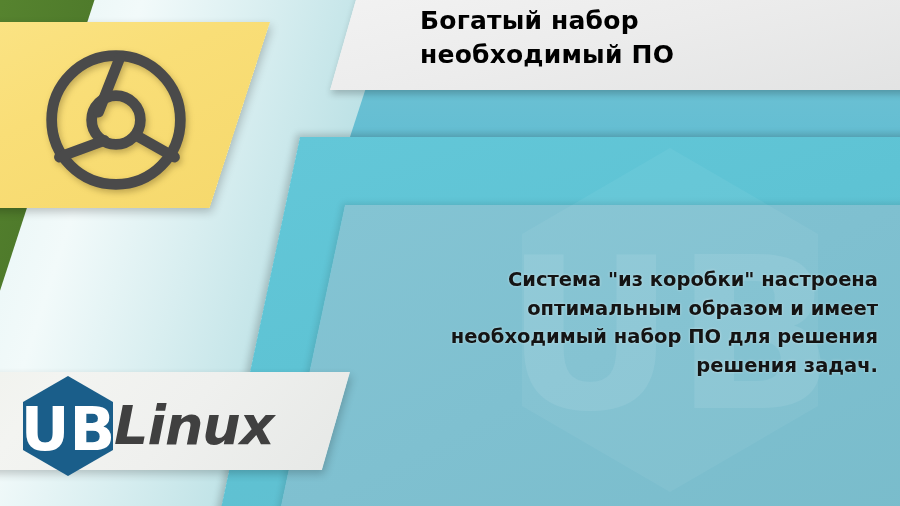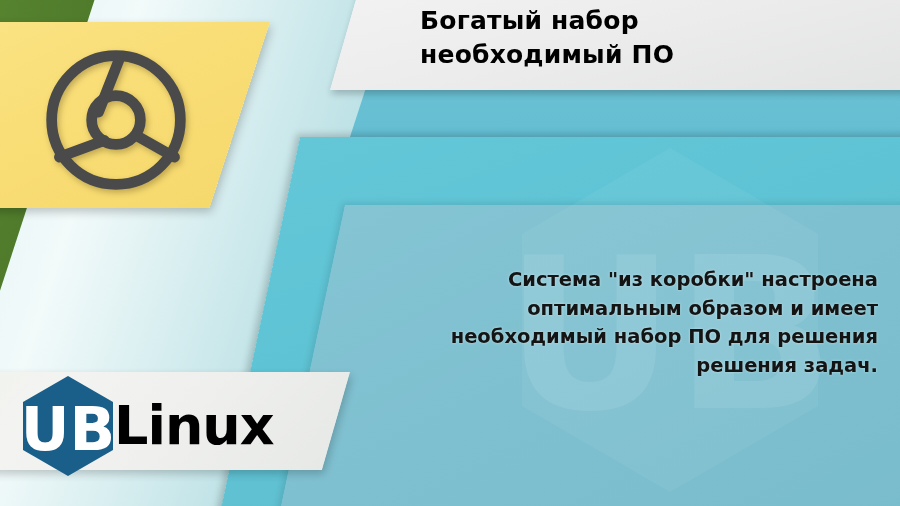--- a/index.html
+++ b/index.html
@@ -111,24 +111,25 @@
   }
   .logo-wrap{
     position:absolute;
     left:20px;top:374px;
     display:flex;align-items:center;gap:2px;
   }
   .logo-hex{width:96px;height:104px;display:block;}
   .logo-word{
     font-size:54px;
     font-weight:bold;
-    color:#000000;
+    color:#404040;
     letter-spacing:-1px;
     line-height:1;
     margin-left:-4px;
+    font-style:italic;
   }
 
   
   .body-text{
     position:absolute;
     right:22px;top:266px;
     width:460px;
     text-align:right;
     font-size:19.5px;
     font-weight:bold;

